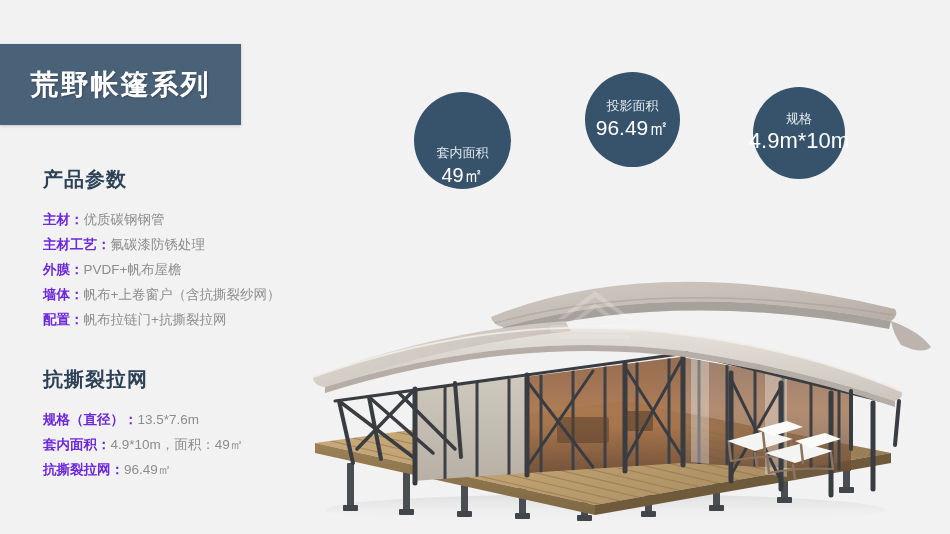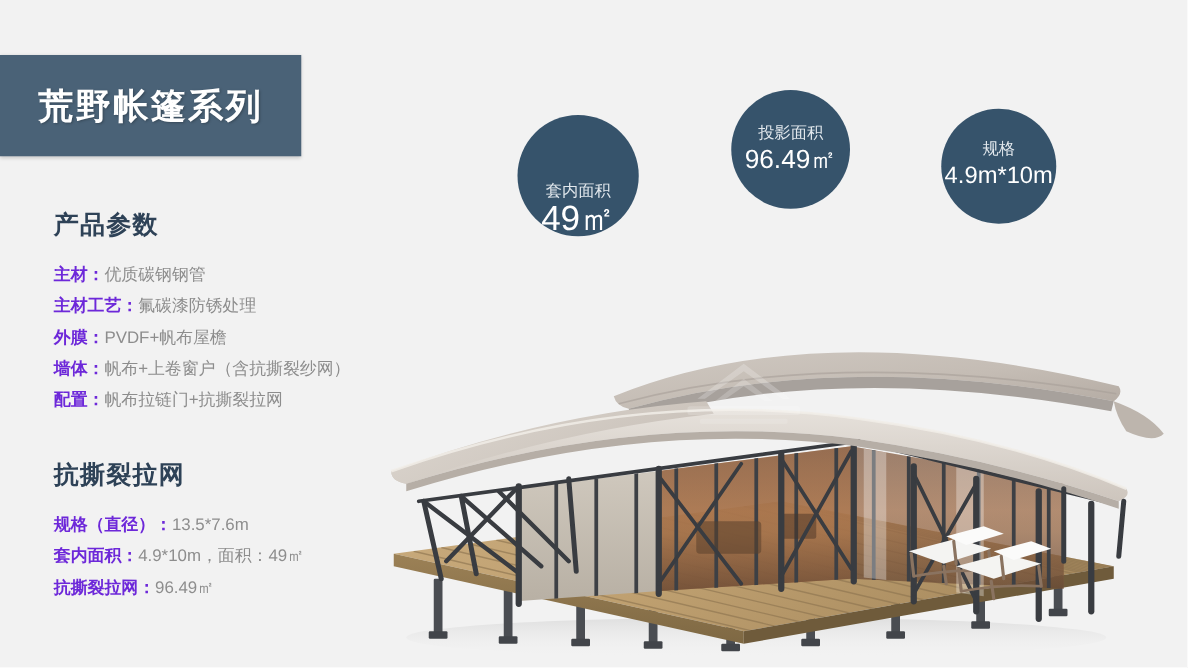--- a/index.html
+++ b/index.html
@@ -89,27 +89,27 @@
     text-align: center;
   }
   .badge-label {
     font-size: 13px;
     line-height: 15px;
     color: #e2e8ed;
     margin-bottom: 1px;
     white-space: nowrap;
   }
   .badge-value {
-    font-size: 28px;
+    font-size: 20px;
     line-height: 28px;
     color: #ffffff;
     white-space: nowrap;
   }
   .badge-value.small {
-    font-size: 19px;
+    font-size: 22px;
   }
   .badge-value.medium {
     font-size: 21px;
   }
   #badge-1 { left: 414px; top: 92px; width: 97px; height: 97px; justify-content: flex-end; }
   #badge-2 { left: 585px; top: 72px; width: 95px; height: 95px; }
   #badge-3 { left: 753px; top: 87px; width: 92px; height: 92px; }
 
   
   #tent-render {

